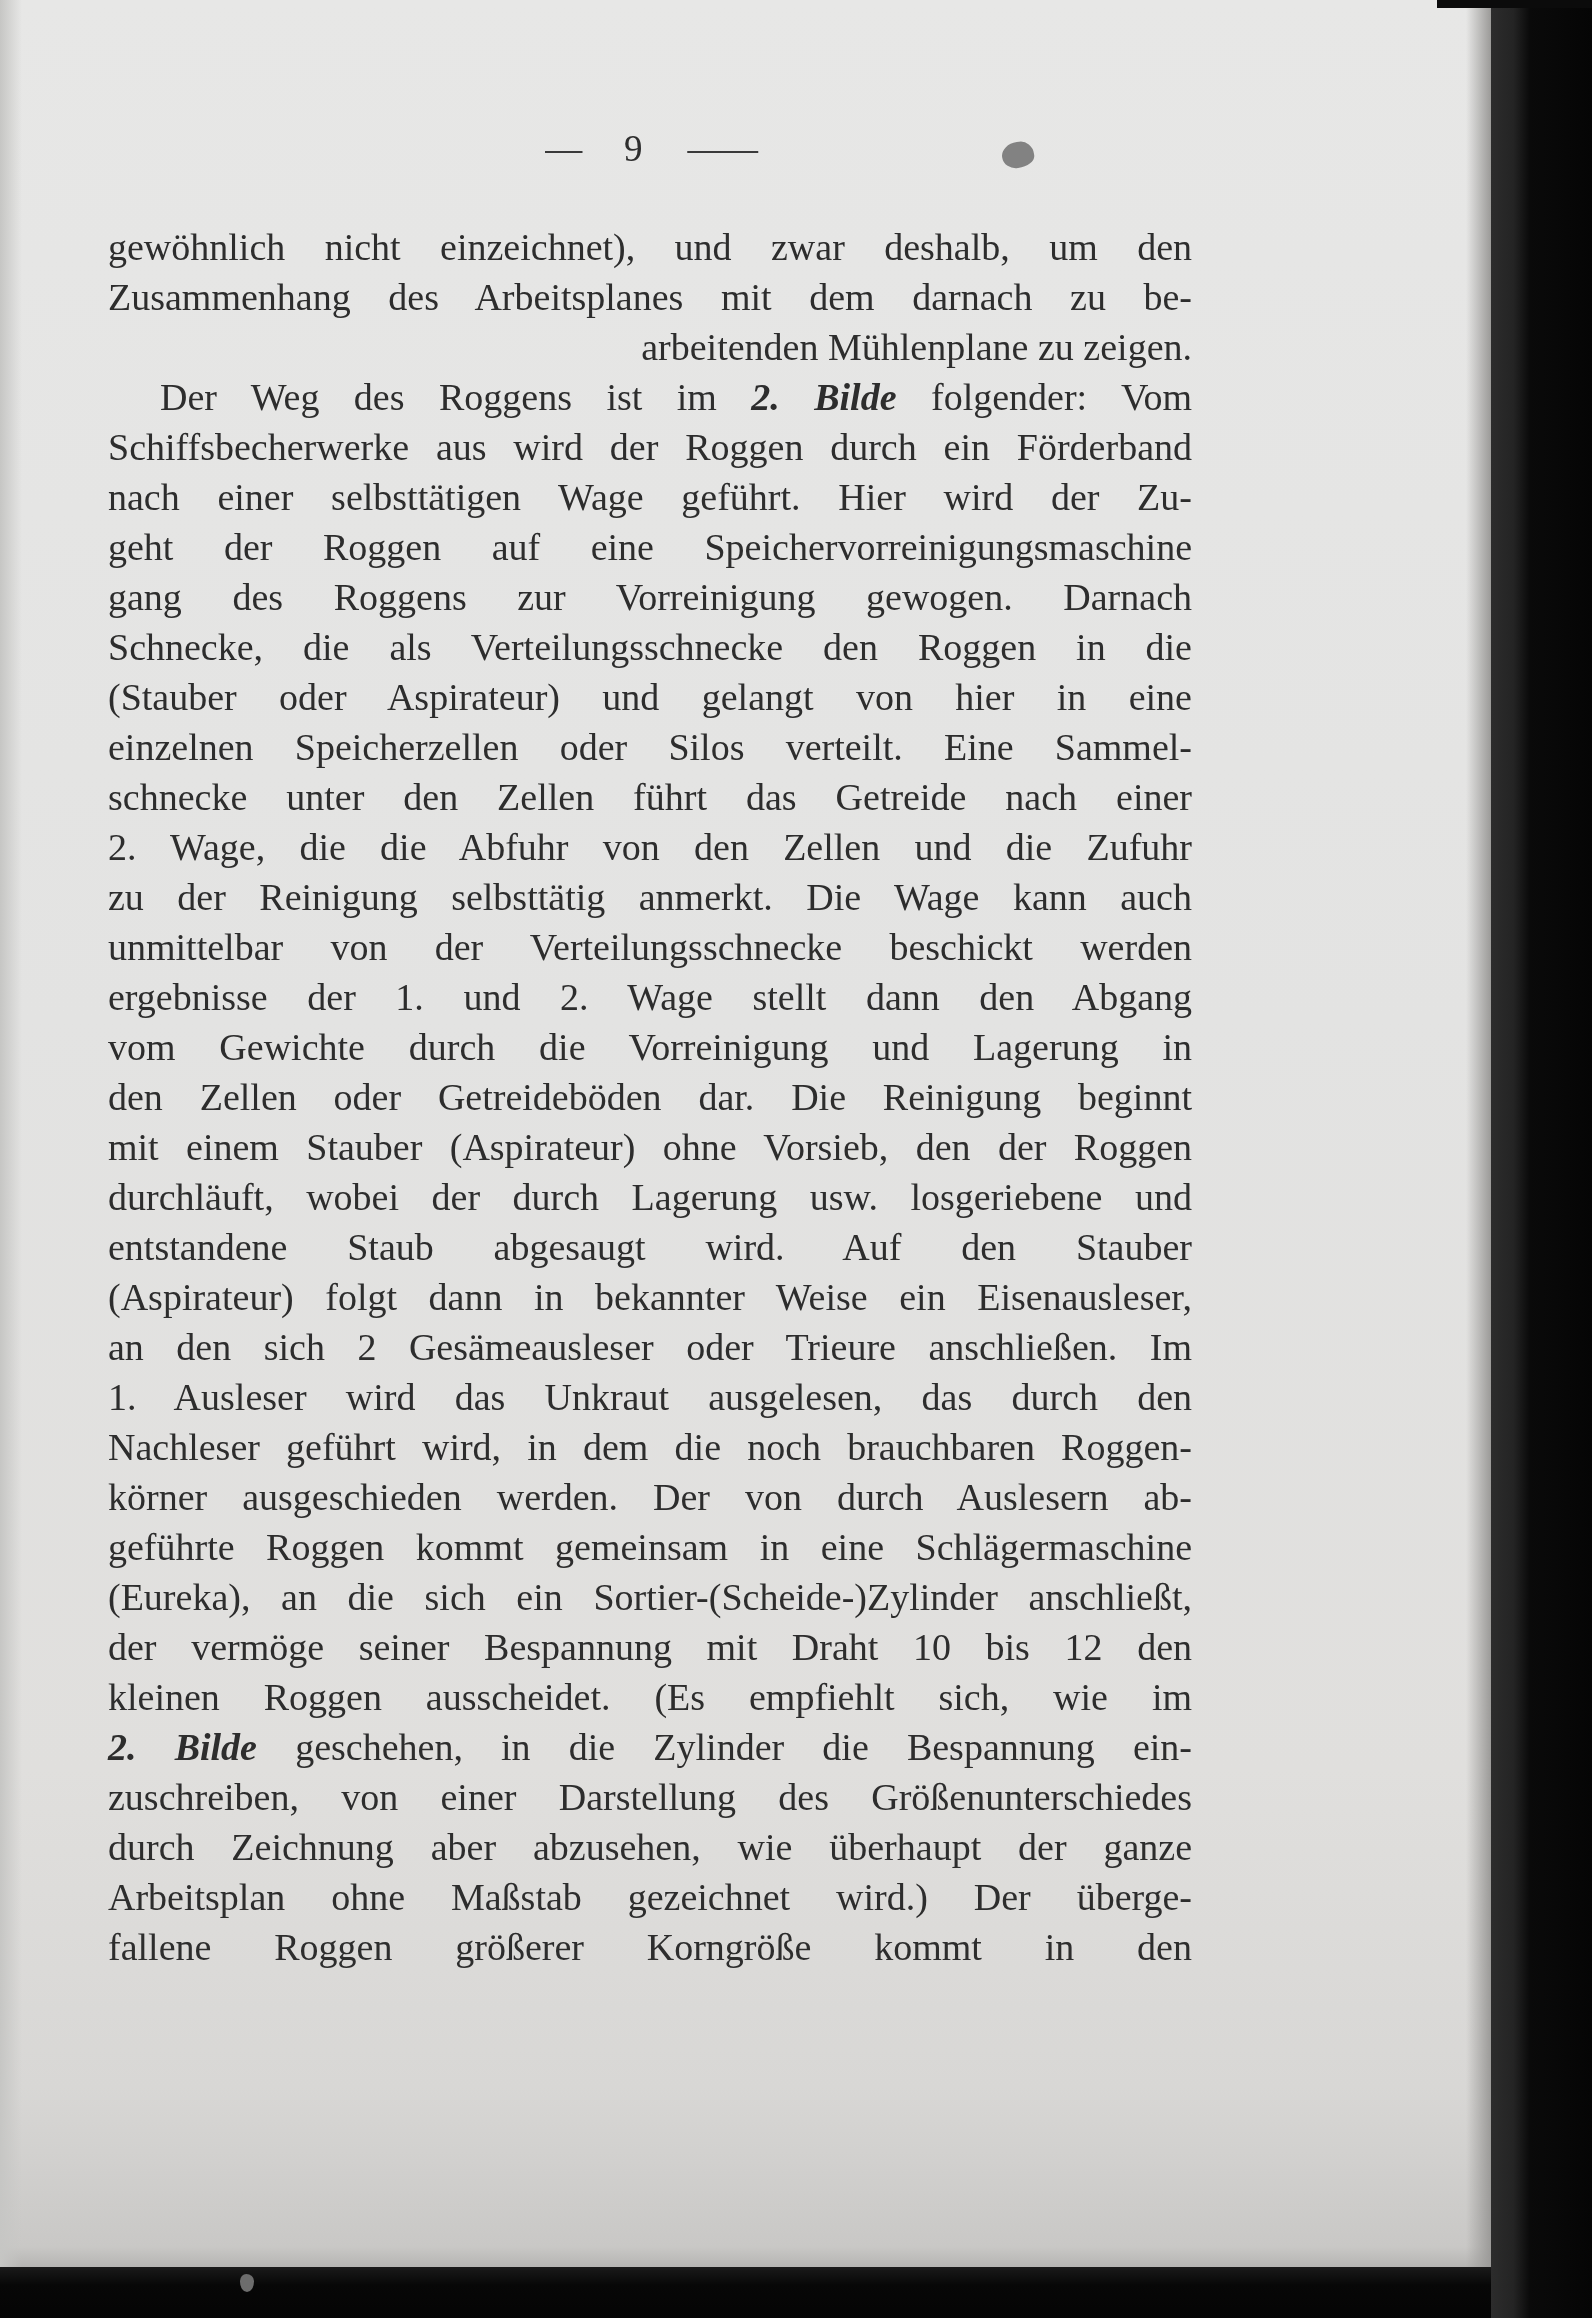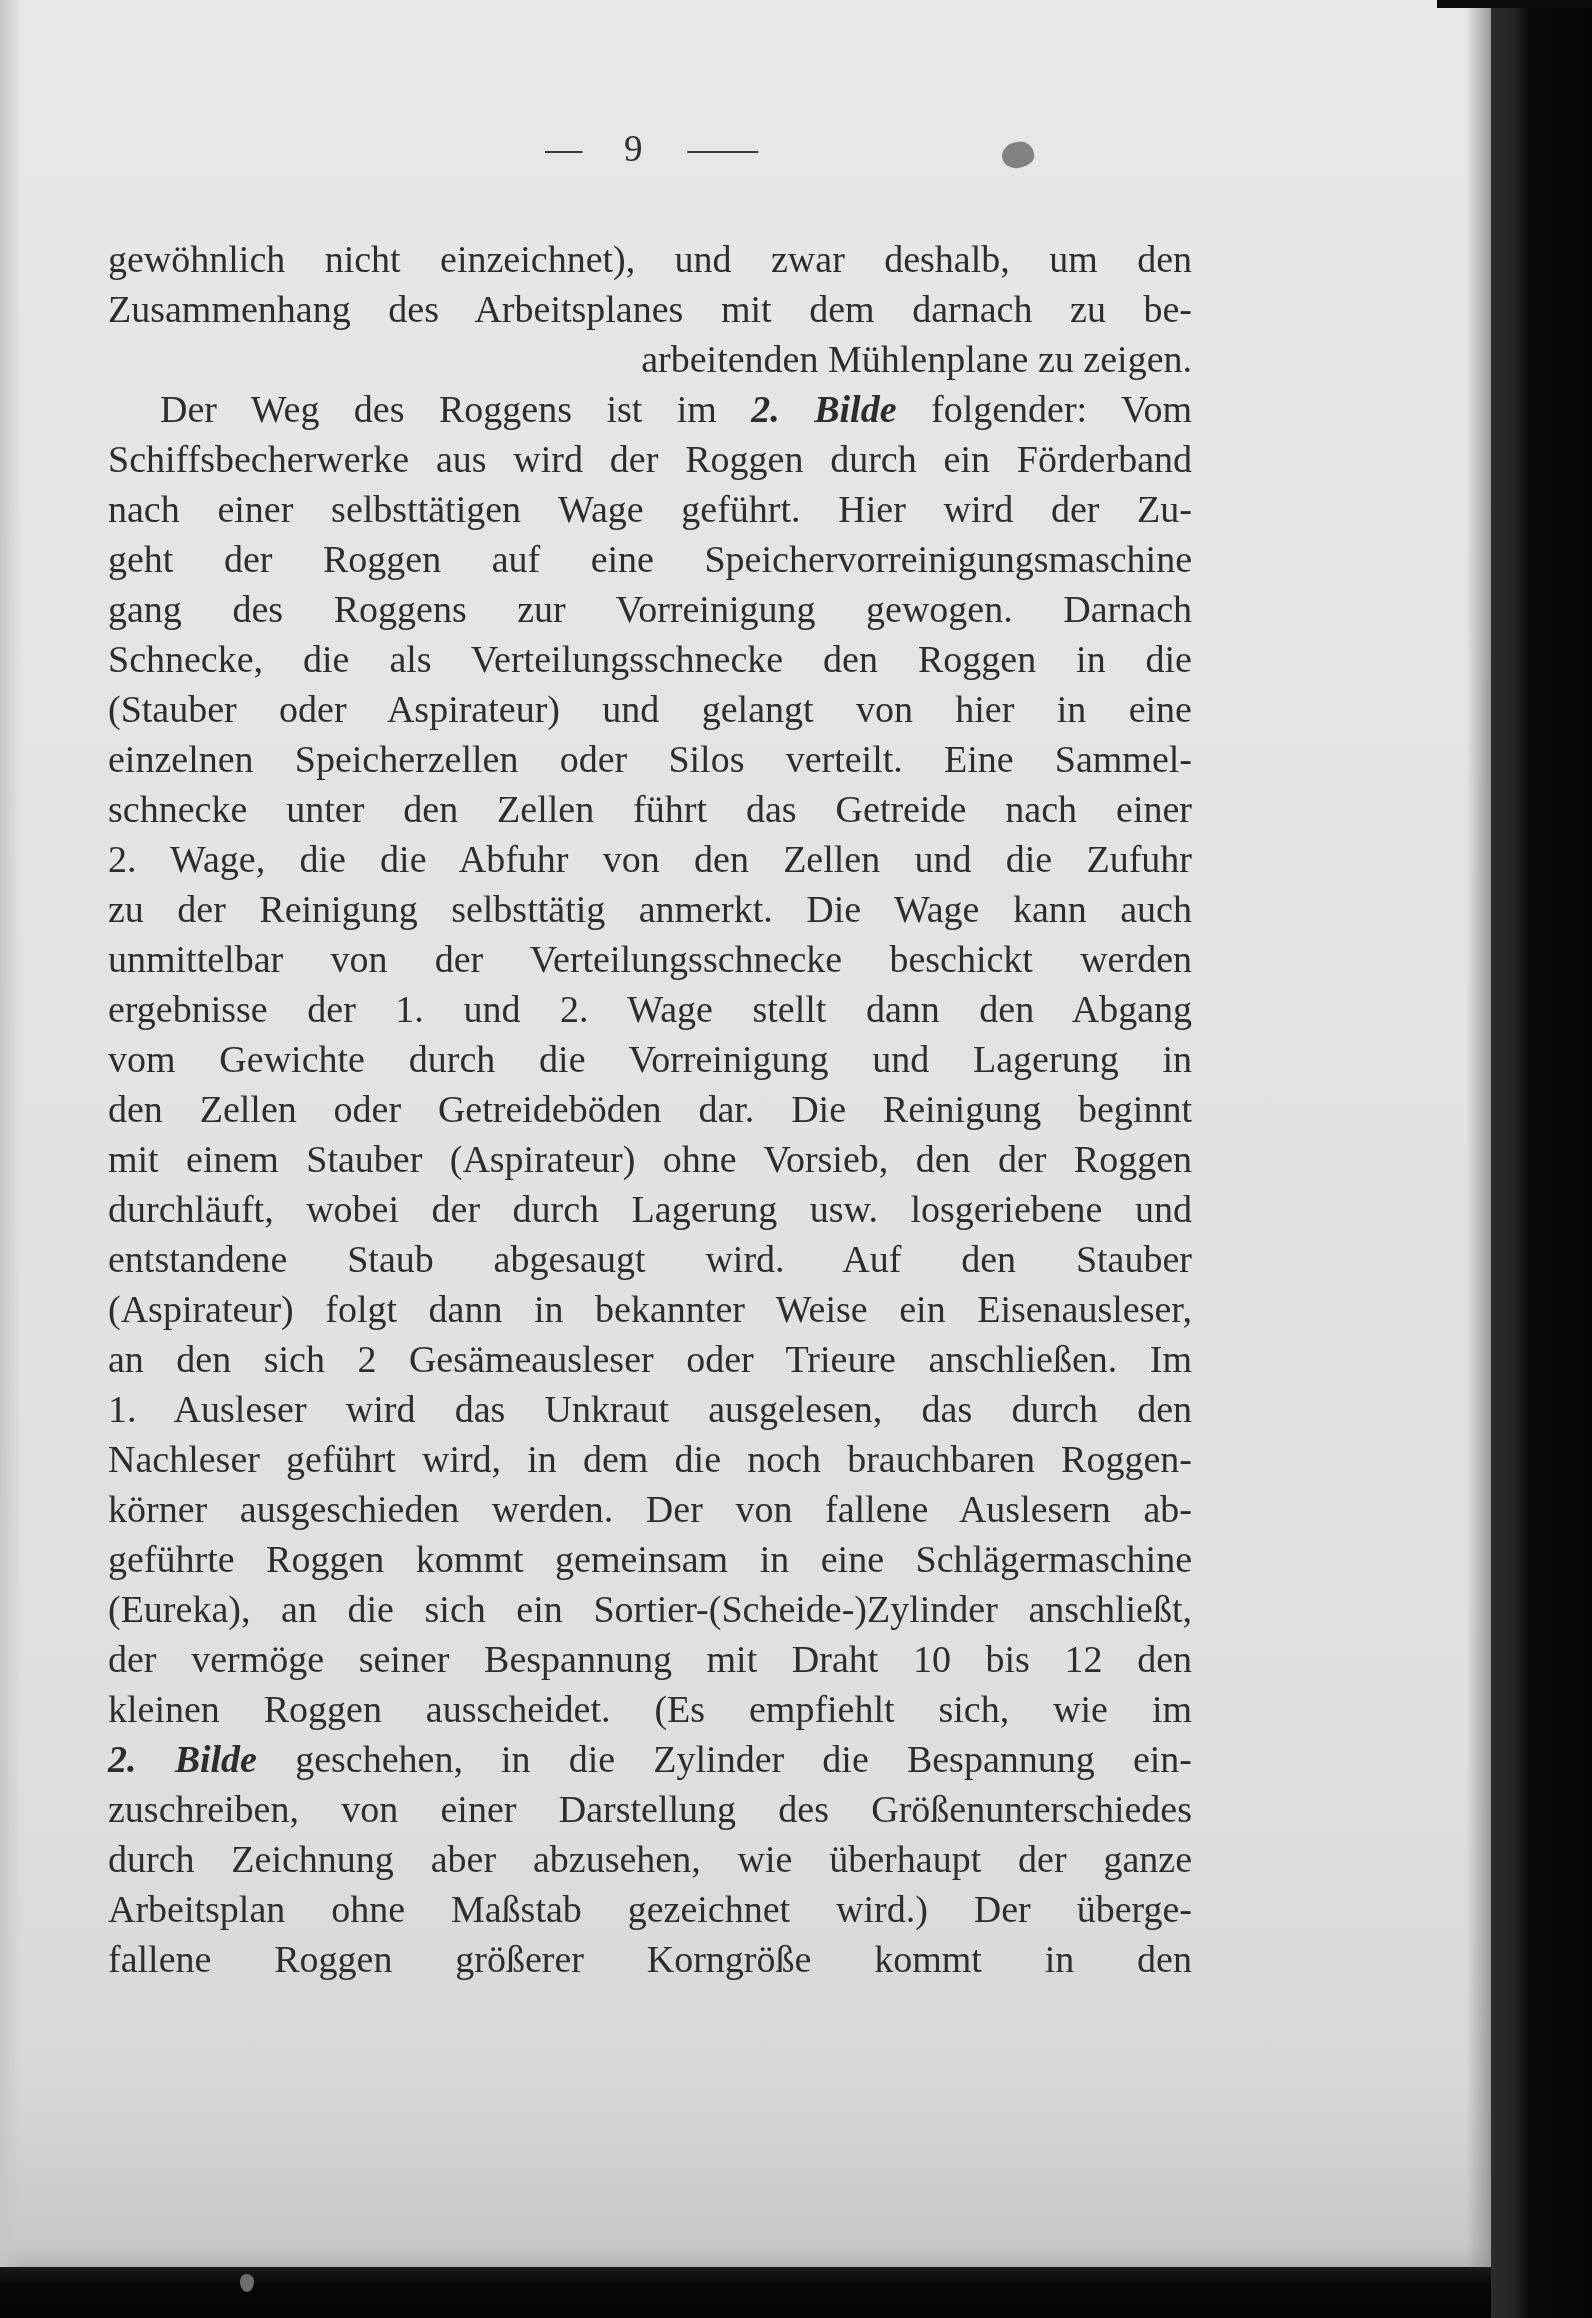--- a/index.html
+++ b/index.html
@@ -49,21 +49,21 @@
   <div class="paper">
 
     <div class="header">
       <span class="dash">—</span>
       <span class="num">9</span>
       <span class="dash">——</span>
     </div>
 
     <div class="smudge-top"></div>
 
-    <div class="textblock" id="textblock" style="color: rgb(45, 45, 45); margin-top: 12px;">
+    <div class="textblock" id="textblock" style="color: rgb(45, 45, 45);">
         <div class="line just"><span class="">gewöhnlich nicht einzeichnet), und zwar deshalb, um den</span></div>
         <div class="line just"><span class="">Zusammenhang des Arbeitsplanes mit dem darnach zu be-</span></div>
         <div class="line"><span class="">arbeitenden Mühlenplane zu zeigen.</span></div>
         <div class="line just ind"><span class="">Der Weg des Roggens ist im </span><span class="bold">2. Bilde</span><span class=""> folgender: Vom</span></div>
         <div class="line just"><span class="">Schiffsbecherwerke aus wird der Roggen durch ein Förderband</span></div>
         <div class="line just"><span class="">nach einer selbsttätigen Wage geführt. Hier wird der Zu-</span></div>
         <div class="line just"><span class="">geht der Roggen auf eine Speichervorreinigungsmaschine</span></div>
         <div class="line just"><span class="">gang des Roggens zur Vorreinigung gewogen. Darnach</span></div>
         <div class="line just"><span class="">Schnecke, die als Verteilungsschnecke den Roggen in die</span></div>
         <div class="line just"><span class="">(Stauber oder Aspirateur) und gelangt von hier in eine</span></div>
@@ -75,21 +75,21 @@
         <div class="line just"><span class="">ergebnisse der 1. und 2. Wage stellt dann den Abgang</span></div>
         <div class="line just"><span class="">vom Gewichte durch die Vorreinigung und Lagerung in</span></div>
         <div class="line just"><span class="">den Zellen oder Getreideböden dar. Die Reinigung beginnt</span></div>
         <div class="line just"><span class="">mit einem Stauber (Aspirateur) ohne Vorsieb, den der Roggen</span></div>
         <div class="line just"><span class="">durchläuft, wobei der durch Lagerung usw. losgeriebene und</span></div>
         <div class="line just"><span class="">entstandene Staub abgesaugt wird. Auf den Stauber</span></div>
         <div class="line just"><span class="">(Aspirateur) folgt dann in bekannter Weise ein Eisenausleser,</span></div>
         <div class="line just"><span class="">an den sich 2 Gesämeausleser oder Trieure anschließen. Im</span></div>
         <div class="line just"><span class="">1. Ausleser wird das Unkraut ausgelesen, das durch den</span></div>
         <div class="line just"><span class="">Nachleser geführt wird, in dem die noch brauchbaren Roggen-</span></div>
-        <div class="line just"><span class="">körner ausgeschieden werden. Der von fallene Auslesern ab-</span></div>
+        <div class="line just"><span class="">körner ausgeschieden werden. Der von durch Auslesern ab-</span></div>
         <div class="line just"><span class="">geführte Roggen kommt gemeinsam in eine Schlägermaschine</span></div>
         <div class="line just"><span class="">(Eureka), an die sich ein Sortier-(Scheide-)Zylinder anschließt,</span></div>
         <div class="line just"><span class="">der vermöge seiner Bespannung mit Draht 10 bis 12 den</span></div>
         <div class="line just"><span class="">kleinen Roggen ausscheidet. (Es empfiehlt sich, wie im</span></div>
         <div class="line just"><span class="bold">2. Bilde</span><span class=""> geschehen, in die Zylinder die Bespannung ein-</span></div>
         <div class="line just"><span class="">zuschreiben, von einer Darstellung des Größenunterschiedes</span></div>
         <div class="line just"><span class="">durch Zeichnung aber abzusehen, wie überhaupt der ganze</span></div>
         <div class="line just"><span class="">Arbeitsplan ohne Maßstab gezeichnet wird.) Der überge-</span></div>
         <div class="line just"><span class="">fallene Roggen größerer Korngröße kommt in den</span></div>
       </div>

